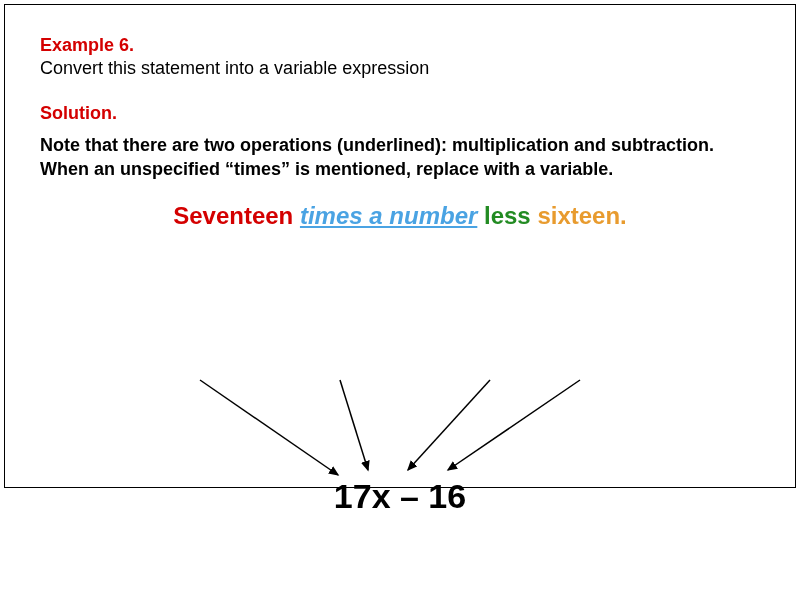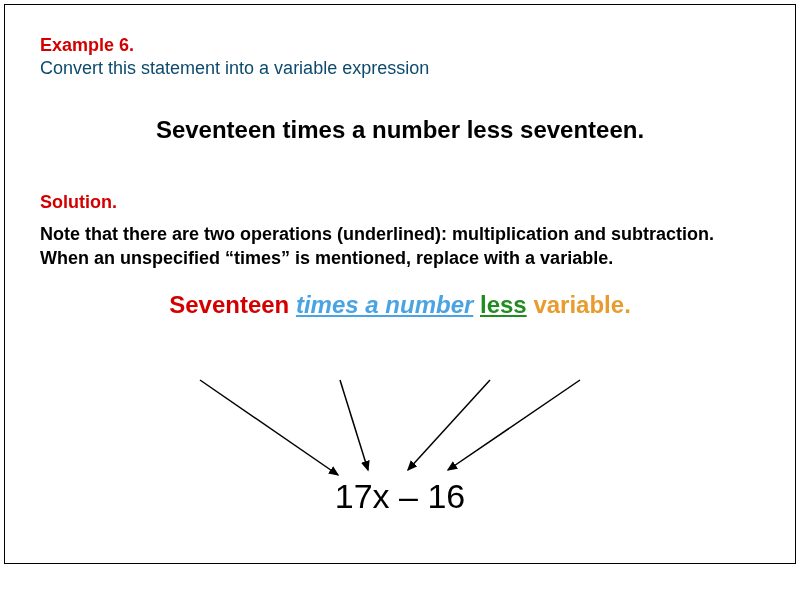--- a/index.html
+++ b/index.html
@@ -12,34 +12,34 @@
       height: 600px;
       background: #ffffff;
       font-family: Arial, Helvetica, sans-serif;
       position: relative;
     }
     .frame {
       position: absolute;
       left: 4px;
       top: 4px;
       width: 792px;
-      height: 560px;
+      height: 484px;
       border: 1px solid #000;
       padding: 30px 35px;
     }
     .example-label {
       color: #d40000;
       font-weight: bold;
       font-size: 18px;
       margin-bottom: 2px;
     }
     .prompt-text {
-      color: #0c4a6e;
+      color: #000000;
       font-size: 18px;
-      margin-bottom: 37px;
+      margin-bottom: 24px;
     }
     .statement {
       color: #000;
       font-weight: bold;
       font-size: 24px;
       text-align: center;
       margin-bottom: 48px;
     }
     .solution-label {
       color: #d40000;
@@ -55,59 +55,58 @@
       margin-bottom: 20px;
     }
     .colored-statement {
       text-align: center;
       font-weight: bold;
       font-size: 24px;
       margin-bottom: 10px;
     }
     .w-red { color: #d40000; }
     .w-blue { color: #4aa3e3; text-decoration: underline; font-style: italic; }
-    .w-green { color: #228b22; text-decoration: underline; }
+    .w-green { color: #228b22; }
     .w-orange { color: #e89b2e; }
     .expression {
       position: absolute;
       left: 0;
       right: 0;
       top: 472px;
       text-align: center;
-      font-weight: normal;
+      font-weight: bold;
       font-size: 34px;
       color: #000;
     }
     .arrows {
       position: absolute;
       left: 0;
       top: 0;
       width: 800px;
       height: 600px;
       pointer-events: none;
     }
   </style>
 </head>
 <body>
 
 <div class="frame">
 
   <div class="example-label">Example 6.</div>
   <div class="prompt-text">Convert this statement into a variable expression</div>
 
-  <div class="statement">Seventeen times a number less seventeen.</div>
 
   <div class="solution-label">Solution.</div>
   <div class="solution-text">Note that there are two operations (underlined): multiplication and subtraction. When an unspecified “times” is mentioned, replace with a variable.</div>
 
   <div class="colored-statement">
     <span class="w-red">Seventeen</span>
     <span class="w-blue">times a number</span>
     <span class="w-green">less</span>
-    <span class="w-orange">variable</span><span class="w-orange">.</span>
+    <span class="w-orange">sixteen</span><span class="w-orange">.</span>
   </div>
 
   <div class="expression">17x – 16</div>
 
 </div>
 
 <svg class="arrows" width="800" height="600">
   <defs>
     <marker id="arrowhead" markerWidth="8" markerHeight="8" refX="6" refY="3" orient="auto">
       <path d="M0,0 L7,3 L0,6 Z" fill="#000"></path>

